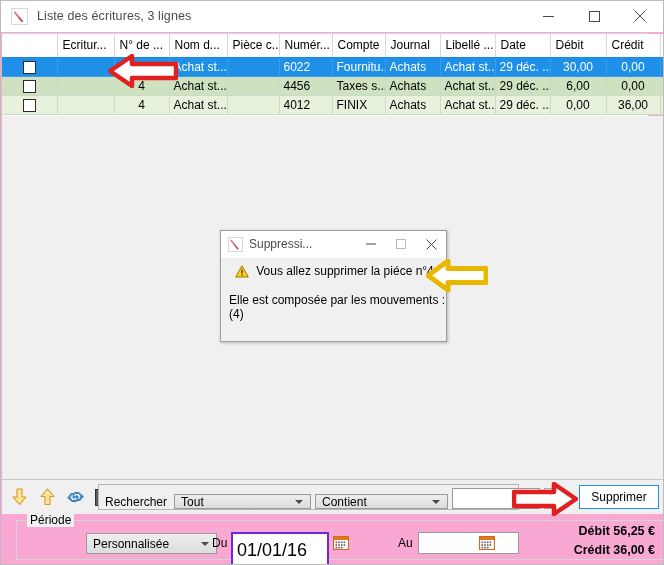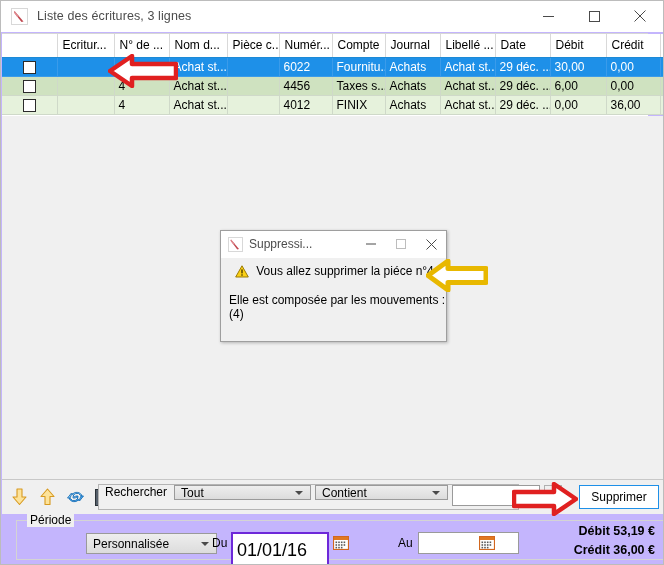--- a/index.html
+++ b/index.html
@@ -6,21 +6,21 @@
   html, body {
     margin: 0; padding: 0;
     width: 664px; height: 565px;
     overflow: hidden;
     font-family: "Liberation Sans", sans-serif;
     background: #ffffff;
   }
   #app {
     position: relative;
     width: 664px; height: 565px;
-    background: #c4b5fd;
+    background: #f9a8d4;
     border: 1px solid #bcbcbc;
     overflow: hidden;
   }
 
   
   #titlebar {
     height: 31px;
     background: #ffffff;
     display: flex;
     align-items: center;
@@ -85,21 +85,21 @@
     border-bottom: 1px solid #cfd9c9;
   }
   tr.row-sel td {
     background: #1e90e8;
     color: #ffffff;
     border-right: 1px solid #3a9bea;
     border-bottom: 1px solid #3a9bea;
   }
   tr.row-alt1 td { background: #cfe2c0; }
   tr.row-alt2 td { background: #e6f2dc; }
-  td.num { text-align: left; padding-right: 6px; margin-left: 11px; }
+  td.num { text-align: center; padding-right: 6px; margin-left: 11px; }
   td.chk { text-align: center; padding: 0; }
   .cellbox {
     display: inline-block;
     width: 13px; height: 13px;
     background: #ffffff;
     border: 1px solid #2b2b2b;
     vertical-align: middle;
     margin-top: 2px;
   }
   #grid-blank {
@@ -125,21 +125,21 @@
     display: flex; align-items: center; justify-content: center;
     flex: 0 0 auto;
   }
   #search-panel {
     position: absolute;
     left: 97px; top: 483px;
     width: 421px; height: 26px;
     background: #f0f0f0;
     border: 1px solid #b4b4b4;
     display: flex;
-    align-items: flex-start;
+    align-items: flex-end;
   }
   #search-label {
     font-size: 12px; color: #000;
     margin-left: 6px; margin-right: 7px;
     white-space: nowrap;
   }
   .combo {
     height: 15px;
     background: linear-gradient(#eeeeee,#dcdcdc);
     border: 1px solid #9a9a9a;
@@ -523,21 +523,21 @@
         <rect x="7.9" y="8.2" width="1.6" height="1.6"></rect>
           <rect x="10.6" y="8.2" width="1.6" height="1.6"></rect>
         <rect x="2.5" y="10.8" width="1.6" height="1.6"></rect>
           <rect x="5.2" y="10.8" width="1.6" height="1.6"></rect>
         <rect x="7.9" y="10.8" width="1.6" height="1.6"></rect>
       </g>
     </svg>
   </span>
 
   <div id="totals">
-    <div>Débit 53,19 €</div>
+    <div>Débit 56,25 €</div>
     <div>Crédit 36,00 €</div>
   </div>
 
   <div id="dialog">
     <div id="dlg-title">
       <span id="dlg-icon">
         <svg width="15" height="15" viewBox="0 0 15 15">
           <rect x="0.5" y="0.5" width="14" height="14" fill="#ffffff" stroke="#d8d8d8"></rect>
           <path d="M3 2.5 L11 12 L9.3 12.5 L2.6 3.8 Z" fill="#c0474f"></path>
           <path d="M3 2.5 L7 7 L5.5 7.7 L2.6 3.8 Z" fill="#e08a90"></path>

